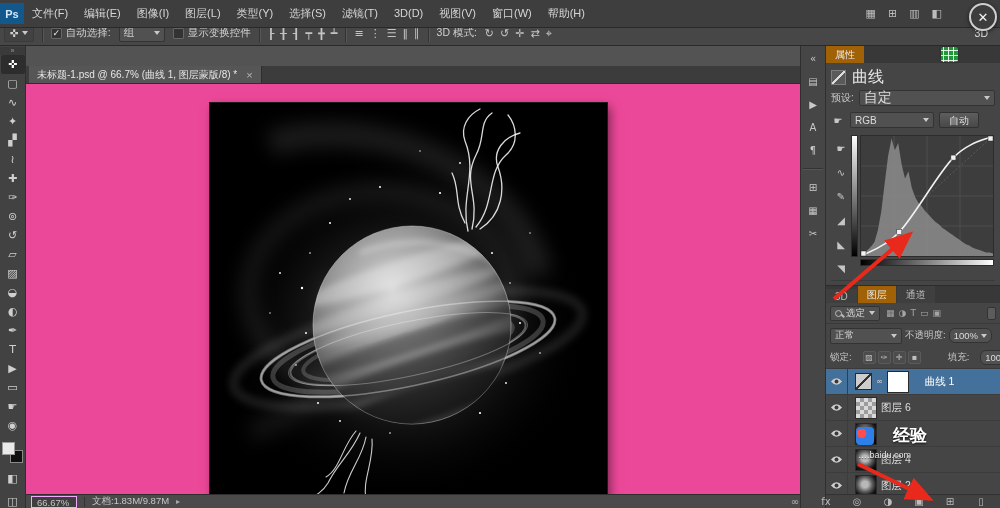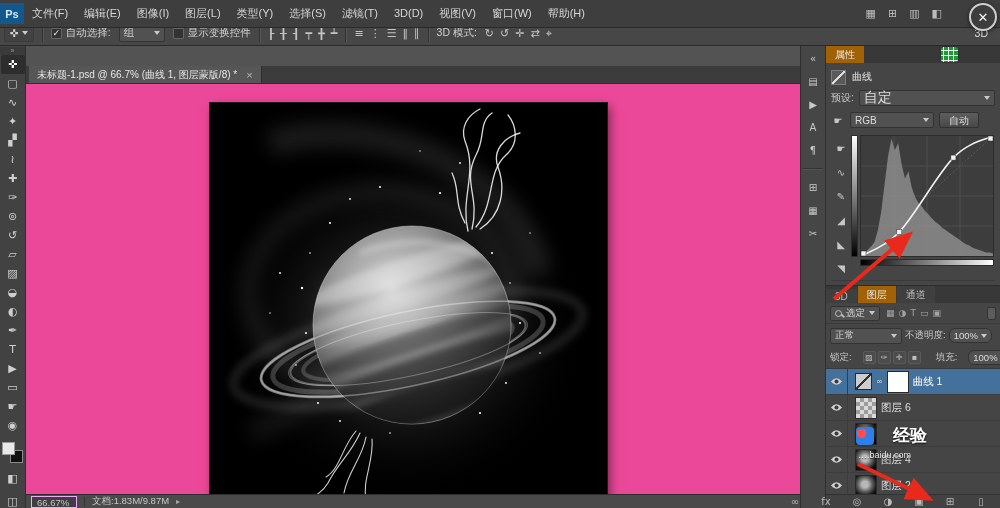--- a/index.html
+++ b/index.html
@@ -59,21 +59,21 @@
   .panel-tabbar{height:17px;background:#383838;display:flex;align-items:flex-end;position:relative;flex:none;}
   .panel-tab{padding:2px 9px 1px;font-size:10px;color:#bdbdbd;background:#3f3f3f;margin-right:1px;white-space:nowrap;}
   .panel-tab.selected,.panel-tab.active{background:#a16207;color:#e8e8e8;}
   .green-grid{position:absolute;right:42px;top:1px;width:17px;height:15px;background:#1f9838;border-radius:2px;background-image:linear-gradient(rgba(255,255,255,.85) 1px,transparent 1px),linear-gradient(90deg,rgba(255,255,255,.85) 1px,transparent 1px);background-size:5px 5px;background-position:2px 3px;box-shadow:0 0 2px rgba(0,0,0,.5);}
 
   
   .props-panel{height:239px;overflow:hidden;display:flex;flex-direction:column;flex:none;}
   .props-body{padding:4px 5px 0 5px;position:relative;flex:1;}
   .adj-row{display:flex;align-items:center;gap:6px;height:20px;}
   .curves-mini{width:15px;height:15px;background-color:#5a5a5a;border:1px solid #7d7d7d;background-image:linear-gradient(135deg,transparent 44%,#ddd 44%,#ddd 54%,transparent 54%);flex:none;}
-  .adj-title{font-size:10px;color:#e4e4e4;}
+  .adj-title{font-size:16px;color:#e4e4e4;}
   .preset-row{display:flex;align-items:center;gap:5px;height:22px;font-size:10px;}
   .preset-row .dd{flex:1;height:16px;font-size:14px;}
   .channel-row{display:flex;align-items:center;gap:5px;height:22px;font-size:10px;}
   .chan-icon{width:14px;text-align:center;color:#c6c6c6;flex:none;}
   .channel-row .dd{width:84px;height:16px;font-size:10px;}
   .btn{background:linear-gradient(#5e5e5e,#484848);border:1px solid #313131;border-radius:2px;padding:1px 9px;font-size:10px;color:#e0e0e0;height:16px;line-height:13px;}
   .curves-editor{display:flex;margin-top:4px;}
   .cv-tools{width:20px;display:flex;flex-direction:column;gap:6px;align-items:center;padding-top:4px;color:#c6c6c6;font-size:10px;flex:none;}
   .cv-main{flex:1;}
   .cv-gridwrap{display:flex;}
@@ -94,21 +94,21 @@
   .blend-row{height:23px;display:flex;align-items:center;gap:3px;padding:0 4px;font-size:9.5px;flex:none;}
   .blend-row .dd{width:72px;height:16px;font-size:9.5px;flex:none;}
   .small-label{color:#c8c8c8;white-space:nowrap;}
   .num-field{display:flex;align-items:center;gap:3px;background:#515151;border:1px solid #333;border-radius:6px;height:15px;padding:0 4px;font-size:9.5px;white-space:nowrap;}
   .lock-row{height:22px;display:flex;align-items:center;gap:11px;padding:0 4px;border-bottom:1px solid #3a3a3a;font-size:9.5px;flex:none;}
   .lock-icons{display:flex;gap:2px;}
   .lock-btn{width:13px;height:13px;background:#4c4c4c;border:1px solid #5a5a5a;border-radius:2px;display:flex;align-items:center;justify-content:center;font-size:8px;color:#c0c0c0;}
   .layers-list{flex:1;overflow:hidden;}
   .layer-row{height:26px;display:flex;align-items:center;border-bottom:1px solid #3c3c3c;gap:4px;padding-right:4px;}
   .layer-row.selected{background:#43719c;}
-  .layer-row.selected .layer-name{color:#fff;}
+  .layer-row.selected .layer-name{color:#fff;margin-left:12px;}
   .eye-cell{width:22px;align-self:stretch;border-right:1px solid #3c3c3c;display:flex;align-items:center;justify-content:center;flex:none;}
   .thumb{width:22px;height:22px;border:1px solid #2a2a2a;background:#000;flex:none;margin-left:3px;}
   .kind-curves .thumb{width:17px;height:17px;background-color:#cdcdcd;background-image:linear-gradient(135deg,transparent 44%,#333 44%,#333 54%,transparent 54%);}
   .kind-transparent .thumb{background-color:#d9d9d9;background-image:linear-gradient(45deg,#9c9c9c 25%,transparent 25%,transparent 75%,#9c9c9c 75%),linear-gradient(45deg,#9c9c9c 25%,transparent 25%,transparent 75%,#9c9c9c 75%);background-size:8px 8px;background-position:0 0,4px 4px;}
   .kind-image .thumb{background:#000;background-image:radial-gradient(circle at 45% 42%,#b8b8b8 0%,#b8b8b8 20%,#616161 45%,#161616 72%,#000 100%);}
   .mask-link{display:none;font-size:8px;color:#cfcfcf;}
   .kind-curves .mask-link{display:inline;}
   .mask-thumb{display:none;width:22px;height:22px;background:#fff;border:1px solid #2a2a2a;flex:none;}
   .kind-curves .mask-thumb{display:block;}
   .layer-name{font-size:10.5px;color:#ddd;white-space:nowrap;overflow:hidden;}
@@ -577,21 +577,21 @@
           <span class="small-label">锁定:</span>
           <span class="lock-icons">
   <span class="lock-btn glyph">▨</span>
 
   <span class="lock-btn glyph">✑</span>
 
   <span class="lock-btn glyph">✛</span>
 
   <span class="lock-btn glyph">▪</span>
 </span>
-          <span class="small-label" style="margin-left:4px;">填充:</span>
+          <span class="small-label" style="margin-left:16px;">填充:</span>
           <span class="num-field">
             <span>100%</span>
             <span class="tri"></span>
           </span>
         </div>
         <div class="layers-list">
   <div class="layer-row selected kind-curves">
     <span class="eye-cell">
       <svg width="13" height="9" viewBox="0 0 14 9" aria-hidden="true">
                   <path d="M1 4.5 Q7 -2.5 13 4.5 Q7 11.5 1 4.5 Z" fill="#cfcfcf"></path>

